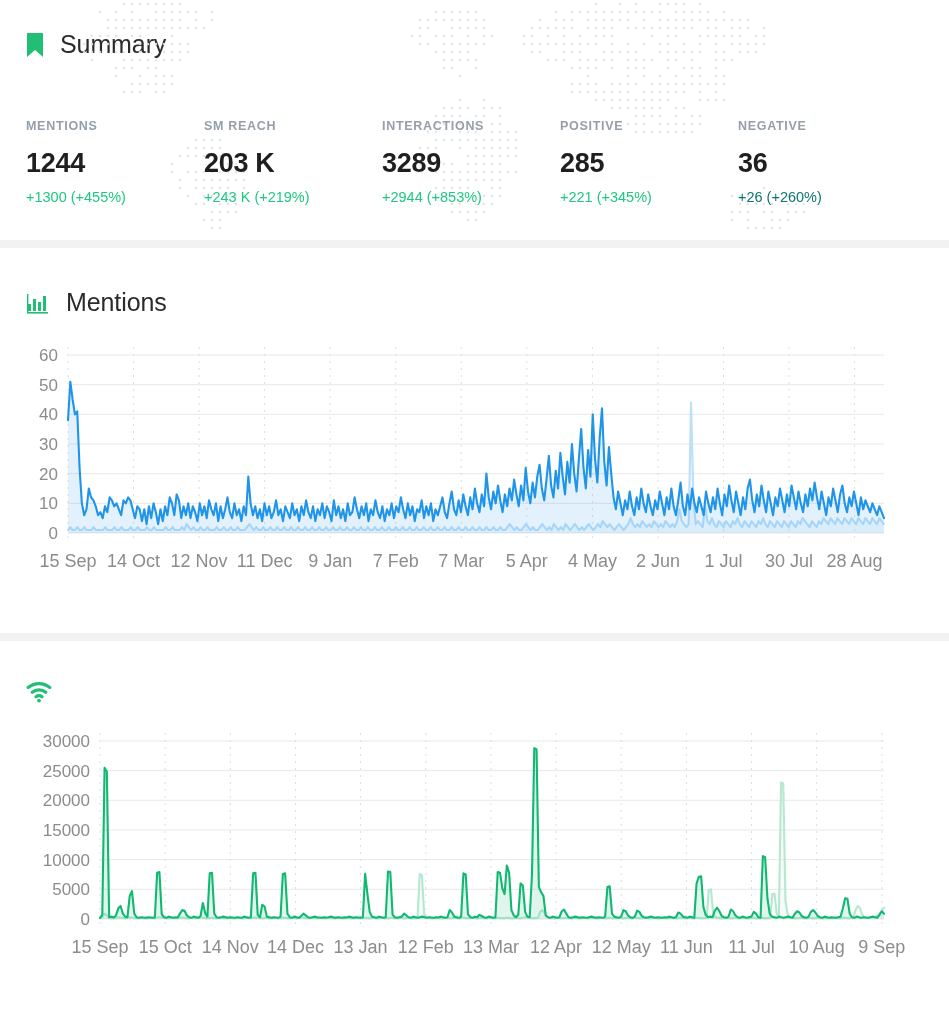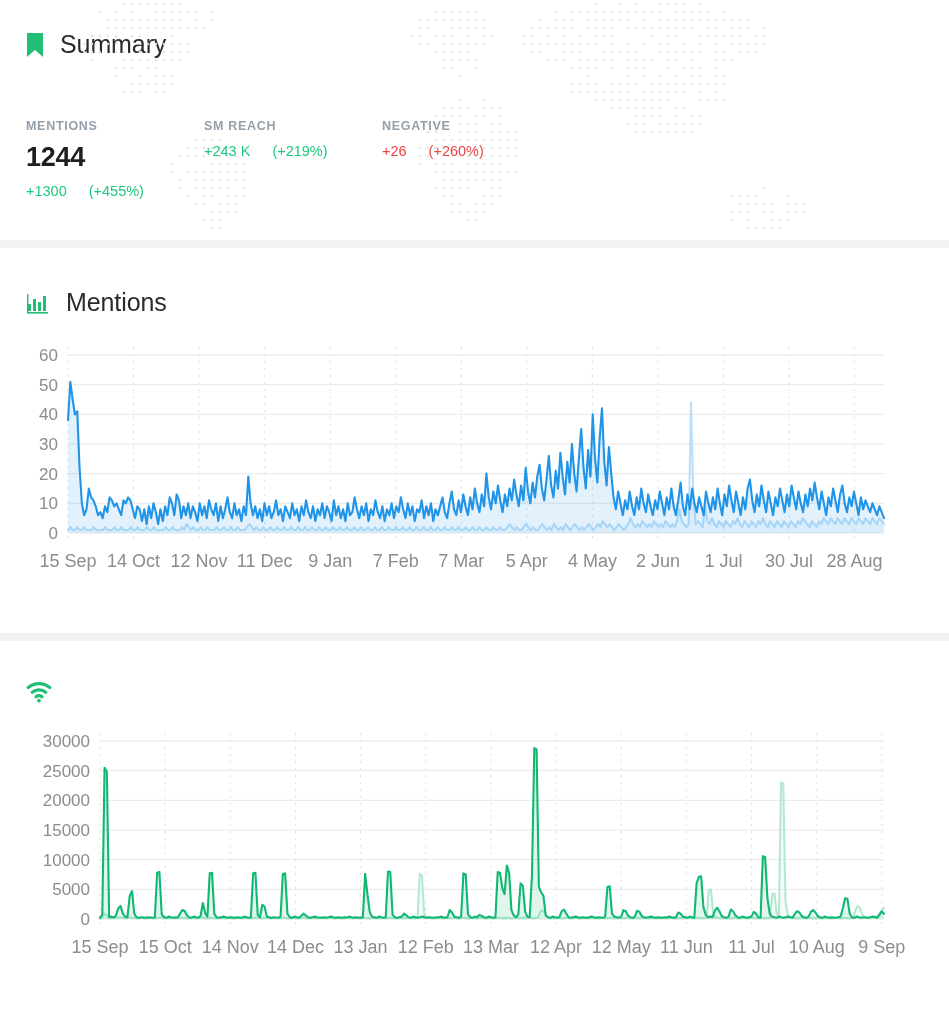--- a/index.html
+++ b/index.html
@@ -37,27 +37,27 @@
     display:flex;
     padding:60px 0 0 26px;
   }
   .metric{width:178px;flex:0 0 auto;}
   .metric-label{
     font-size:12.5px;font-weight:bold;color:#93a0ab;
     letter-spacing:0.7px;
   }
   .metric-value{
     font-size:27px;font-weight:bold;color:#1f1f1f;
-    margin-top:9px;letter-spacing:-0.3px;
+    margin-top:15px;letter-spacing:-0.3px;
   }
   .metric-delta{
     font-size:14.5px;color:#1ec97f;margin-top:10px;
   }
-  .metric-delta.neg{color:#ef4444;}
-  .metric-delta .pct{margin-left:22px;}
+  .metric-delta.neg{color:#0f766e;}
+  .metric-delta .pct{margin-left:4px;}
 
   
   #mentions-card{height:385px;}
   #smr-card{height:385px;}
   #mentions-card .sec-head,#smr-card .sec-head{padding:40px 0 0 26px;}
   .wifi-icon{width:26px;height:22px;display:block;}
   .bar-icon{width:24px;height:24px;display:block;}
 
   .chart-wrap{position:relative;margin-top:26px;}
   .chart-svg{display:block;}
@@ -705,24 +705,36 @@
   </div>
 
   <div class="metrics" id="metrics-row">
       <div class="metric">
         <div class="metric-label">MENTIONS</div>
         <div class="metric-value">1244</div>
         <div class="metric-delta"><span>+1300</span><span class="pct">(+455%)</span></div>
       </div>
       <div class="metric">
         <div class="metric-label">SM REACH</div>
+        <div class="metric-value">203 K</div>
         <div class="metric-delta"><span>+243 K</span><span class="pct">(+219%)</span></div>
       </div>
       <div class="metric">
+        <div class="metric-label">INTERACTIONS</div>
+        <div class="metric-value">3289</div>
+        <div class="metric-delta"><span>+2944</span><span class="pct">(+853%)</span></div>
+      </div>
+      <div class="metric">
+        <div class="metric-label">POSITIVE</div>
+        <div class="metric-value">285</div>
+        <div class="metric-delta"><span>+221</span><span class="pct">(+345%)</span></div>
+      </div>
+      <div class="metric">
         <div class="metric-label">NEGATIVE</div>
+        <div class="metric-value">36</div>
         <div class="metric-delta neg"><span>+26</span><span class="pct">(+260%)</span></div>
       </div>
     </div>
 </div>
 
 <div class="divider"></div>
 
 <div class="card" id="mentions-card">
   <div class="sec-head">
     <svg class="bar-icon" viewBox="0 0 24 24">

